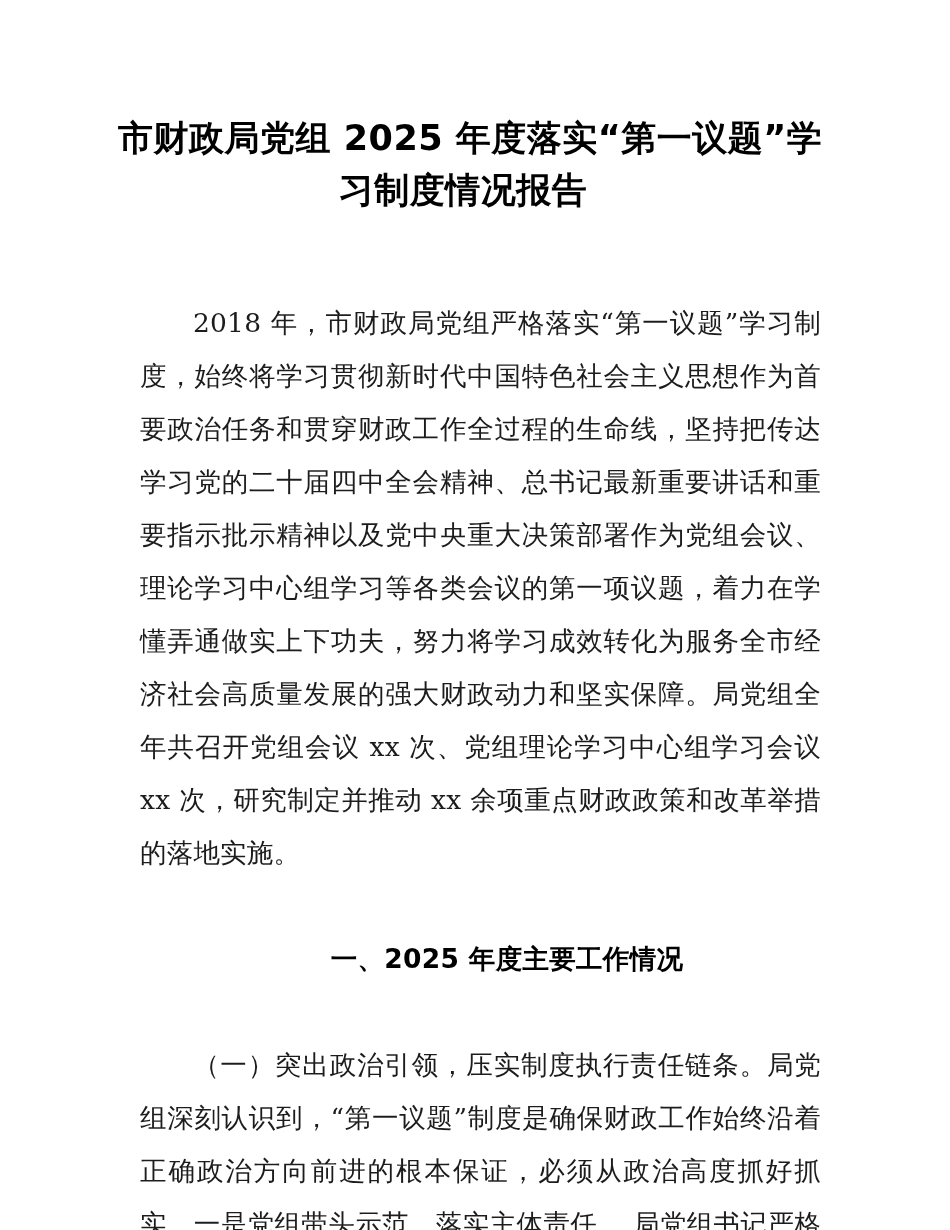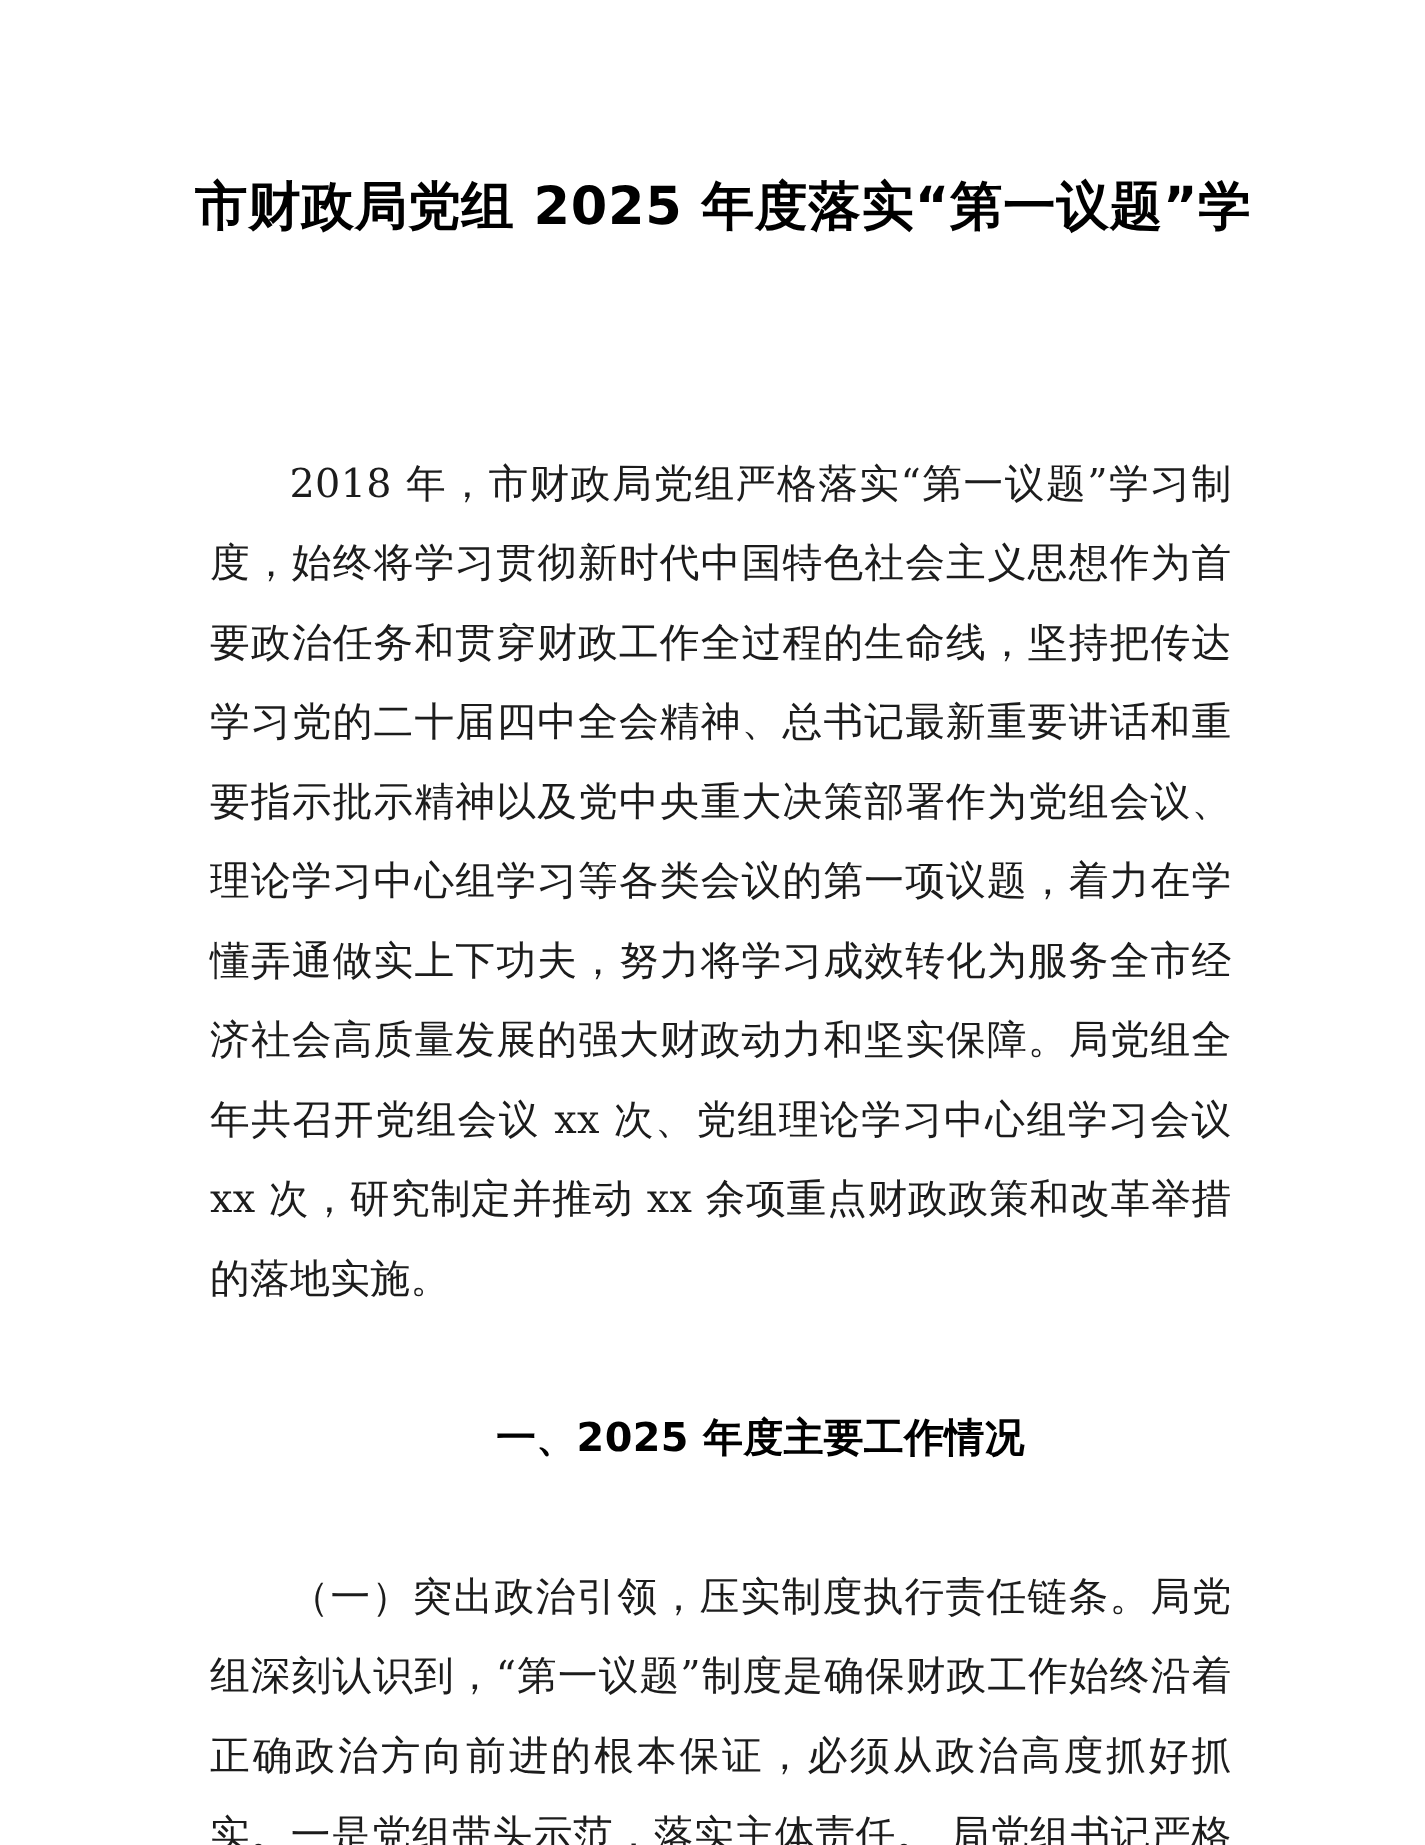--- a/index.html
+++ b/index.html
@@ -21,21 +21,21 @@
   .page {
     position: absolute;
     inset: 0;
     background: #ffffff;
   }
 
   
   .doc-title {
     position: absolute;
     top: 112px;
-    left: 130px;
+    left: 118px;
     width: 690px;
     text-align: center;
     font-family: "DejaVu Sans", "Liberation Sans", sans-serif;
     font-weight: 700;
     font-size: 35px;
     line-height: 52px;
     letter-spacing: 0.5px;
     color: #000000;
   }
   .doc-title .t-line { display: block; white-space: nowrap; }
@@ -77,20 +77,21 @@
   
   .gap-1 { height: 53px; }
 </style>
 </head>
 <body>
 
 <div class="page">
 
   <div class="doc-title">
     <span class="t-line">市财政局党组 2025 年度落实“第一议题”学</span>
+    <span class="t-line">习制度情况报告</span>
   </div>
 
   <div class="body-block">
 
     <p class="para indent">2018 年，市财政局党组严格落实“第一议题”学习制度，始终将学习贯彻新时代中国特色社会主义思想作为首要政治任务和贯穿财政工作全过程的生命线，坚持把传达学习党的二十届四中全会精神、总书记最新重要讲话和重要指示批示精神以及党中央重大决策部署作为党组会议、理论学习中心组学习等各类会议的第一项议题，着力在学懂弄通做实上下功夫，努力将学习成效转化为服务全市经济社会高质量发展的强大财政动力和坚实保障。局党组全年共召开党组会议 xx 次、党组理论学习中心组学习会议 xx 次，研究制定并推动 xx 余项重点财政政策和改革举措的落地实施。</p>
 
     <div class="gap-1"></div>
 
     <p class="section-heading">一、2025 年度主要工作情况</p>
 

